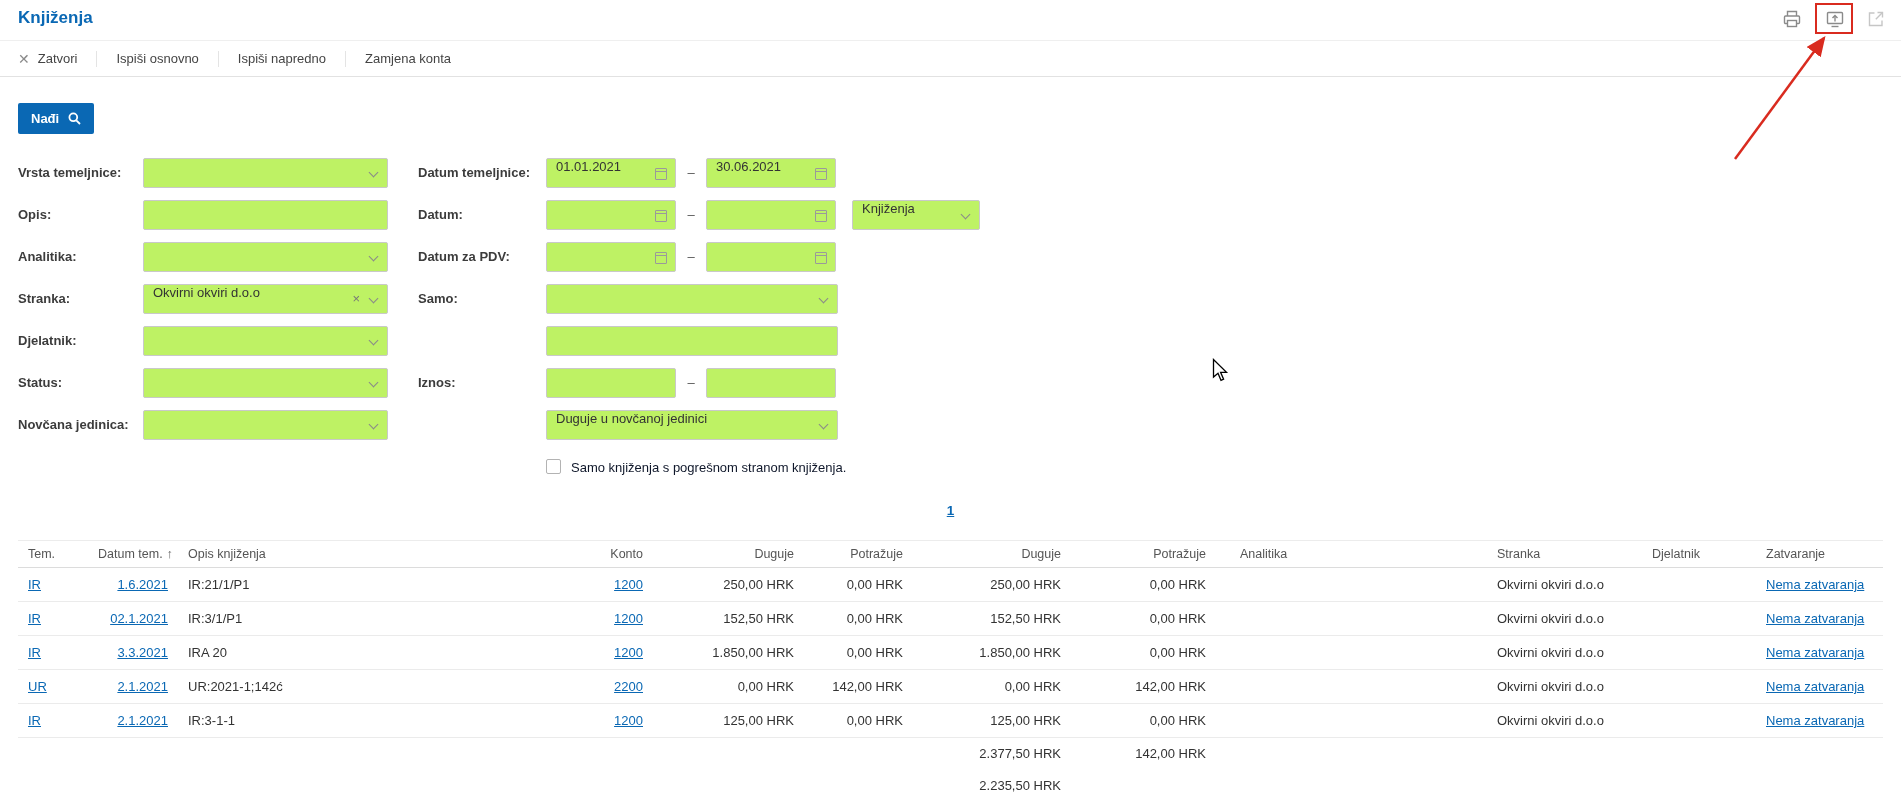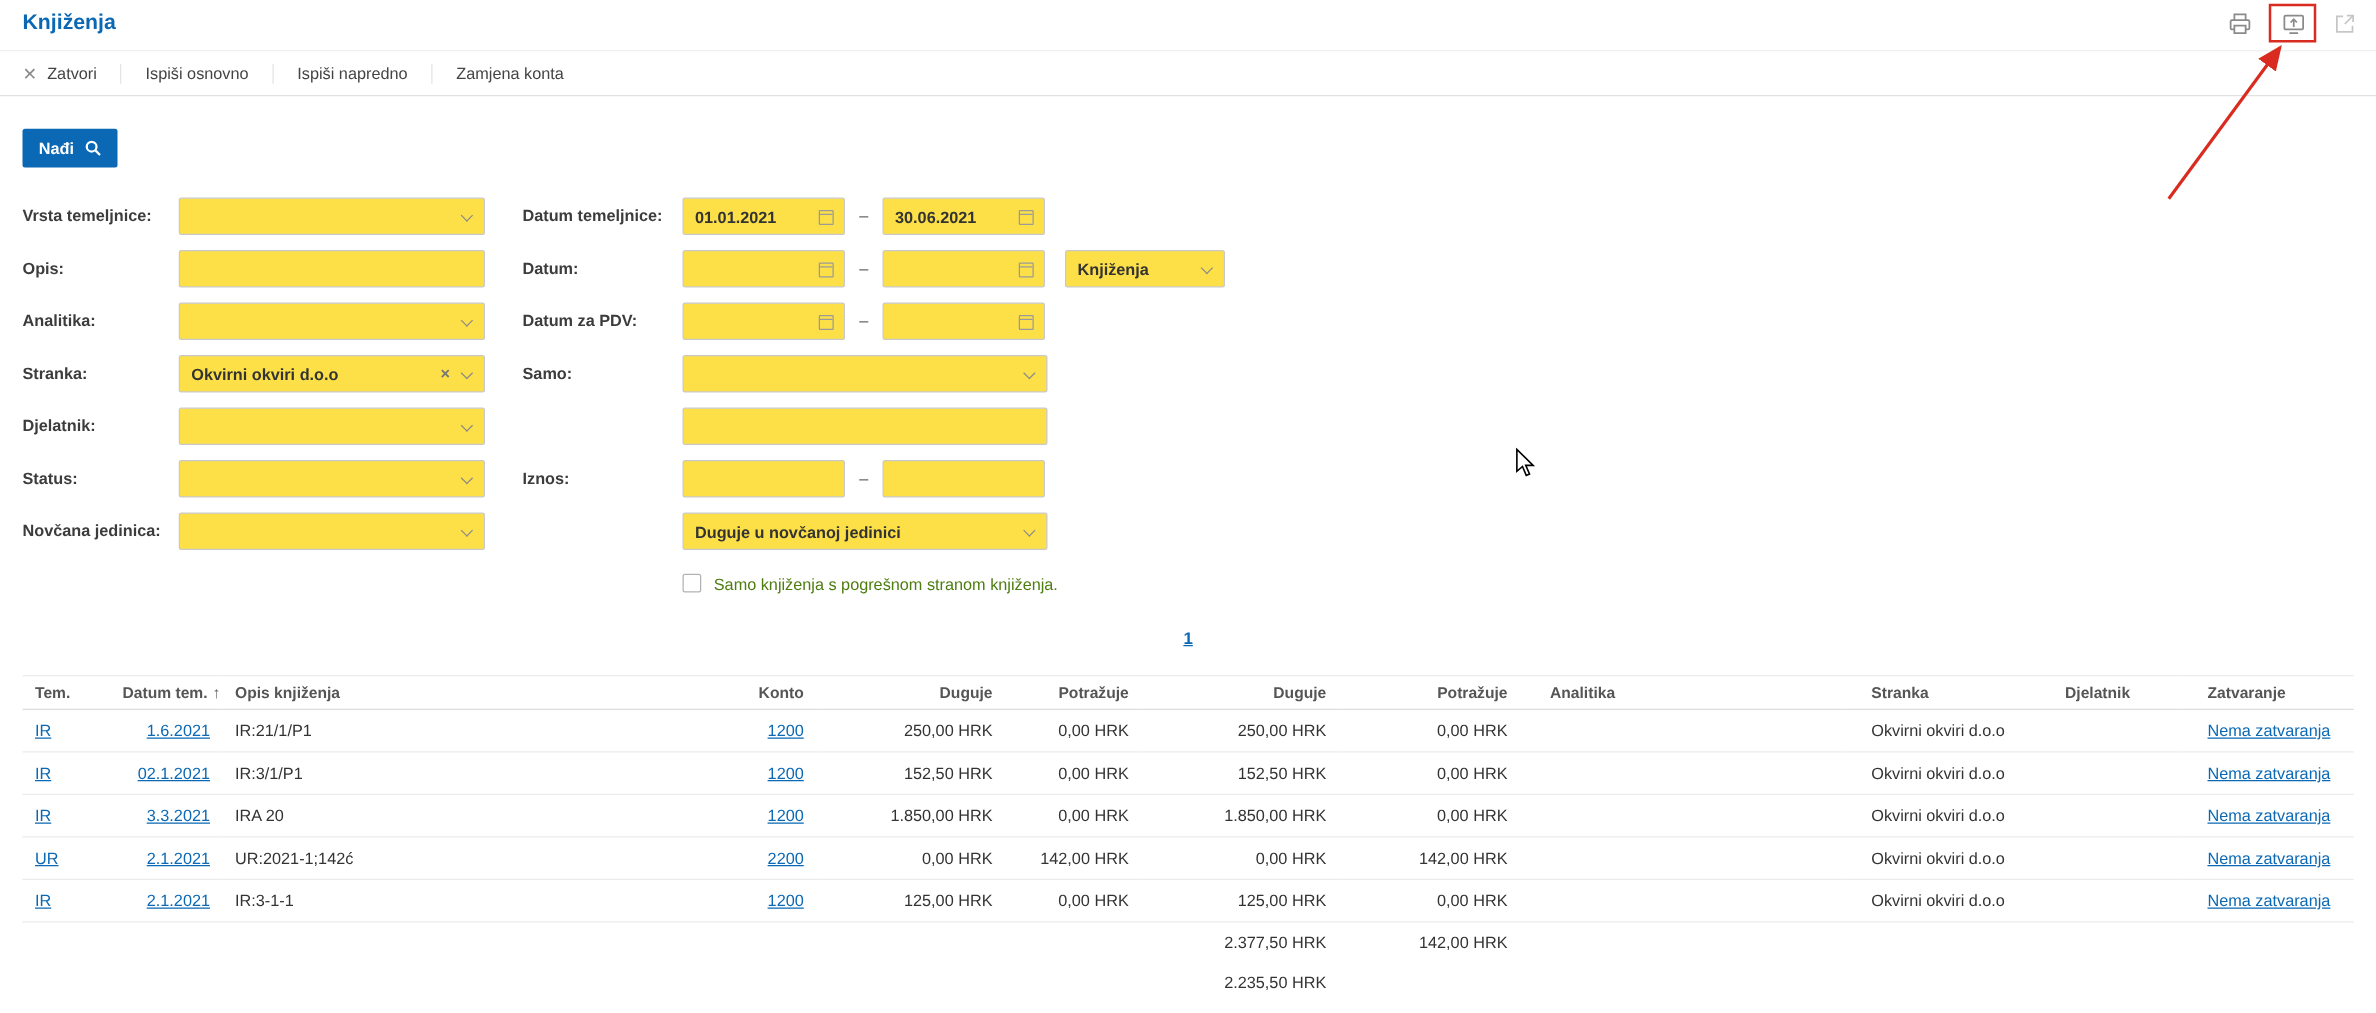--- a/index.html
+++ b/index.html
@@ -30,40 +30,40 @@
     position: absolute; left: 18px; top: 103px; height: 31px; padding: 0 13px;
     background: #0a68b4; color: #fff; border: none; border-radius: 2px;
     font-family: inherit; font-size: 13px; font-weight: bold;
     display: flex; align-items: center; gap: 9px; cursor: pointer;
   }
 
   
   .flabel { position: absolute; font-weight: bold; color: #3c3c3c; white-space: nowrap; }
   .fbox {
     position: absolute; height: 30px; border: 1px solid #c9c9c9; border-radius: 2px;
-    background: #fde047; display: flex; align-items: center; padding: 0 9px; color: #333; white-space: nowrap; font-weight: bold;
+    background: #bef264; display: flex; align-items: flex-start; padding: 0 9px; color: #333; white-space: nowrap;
   }
   .fbox.select { padding-right: 26px; cursor: pointer; }
   .chev { position: absolute; right: 10px; top: 10px; width: 7px; height: 7px;
     border-right: 1.6px solid #8a8a8a; border-bottom: 1.6px solid #8a8a8a; transform: rotate(45deg); }
   .clear-x { position: absolute; right: 27px; top: 6px; color: #777; font-size: 13px; cursor: pointer; }
   .cal { position: absolute; right: 8px; top: 9px; width: 12px; height: 12px; border: 1px solid #9a9a9a; border-radius: 1px; }
   .cal::before { content: ""; position: absolute; left: 0; right: 0; top: 2px; height: 1px; background: #9a9a9a; }
   .range-dash { position: absolute; width: 28px; text-align: center; color: #555; }
   .checkbox { position: absolute; left: 546px; top: 459px; width: 15px; height: 15px;
     border: 1px solid #b3b3b3; border-radius: 2px; background: #fff; cursor: pointer; }
-  .cb-label { position: absolute; left: 571px; top: 460px; color: #4d7c0f; }
+  .cb-label { position: absolute; left: 571px; top: 460px; color: #0f172a; }
 
   
   .pagination { position: absolute; left: 0; top: 503px; width: 100%; text-align: center; }
   .pagination .lnk { font-weight: bold; font-size: 13.5px; }
 
   
   .grid { position: absolute; left: 18px; top: 540px; width: 1865px; border-collapse: collapse; table-layout: fixed; }
-  .grid th { font-weight: bold; color: #555; font-size: 12.5px; height: 27px; padding: 0 10px;
+  .grid th { font-weight: normal; color: #555; font-size: 12.5px; height: 27px; padding: 0 10px;
     border-top: 1px solid #ececec; border-bottom: 1px solid #dcdcdc; white-space: nowrap; overflow: hidden; }
   .grid td { height: 34px; padding: 0 10px; border-bottom: 1px solid #ebebeb; white-space: nowrap; overflow: hidden; }
   .num { text-align: right; margin-top: 46px; }
   .lft { text-align: left; }
   .pad24 { padding-left: 24px !important; }
   .pad20 { padding-left: 20px !important; }
   .grid tr.totals td { border-bottom: none; height: 32px; }
   .lnk { color: #0a68b4; text-decoration: underline; cursor: pointer; }
   .sort-arrow { color: #666; margin-left: 4px; }
 

